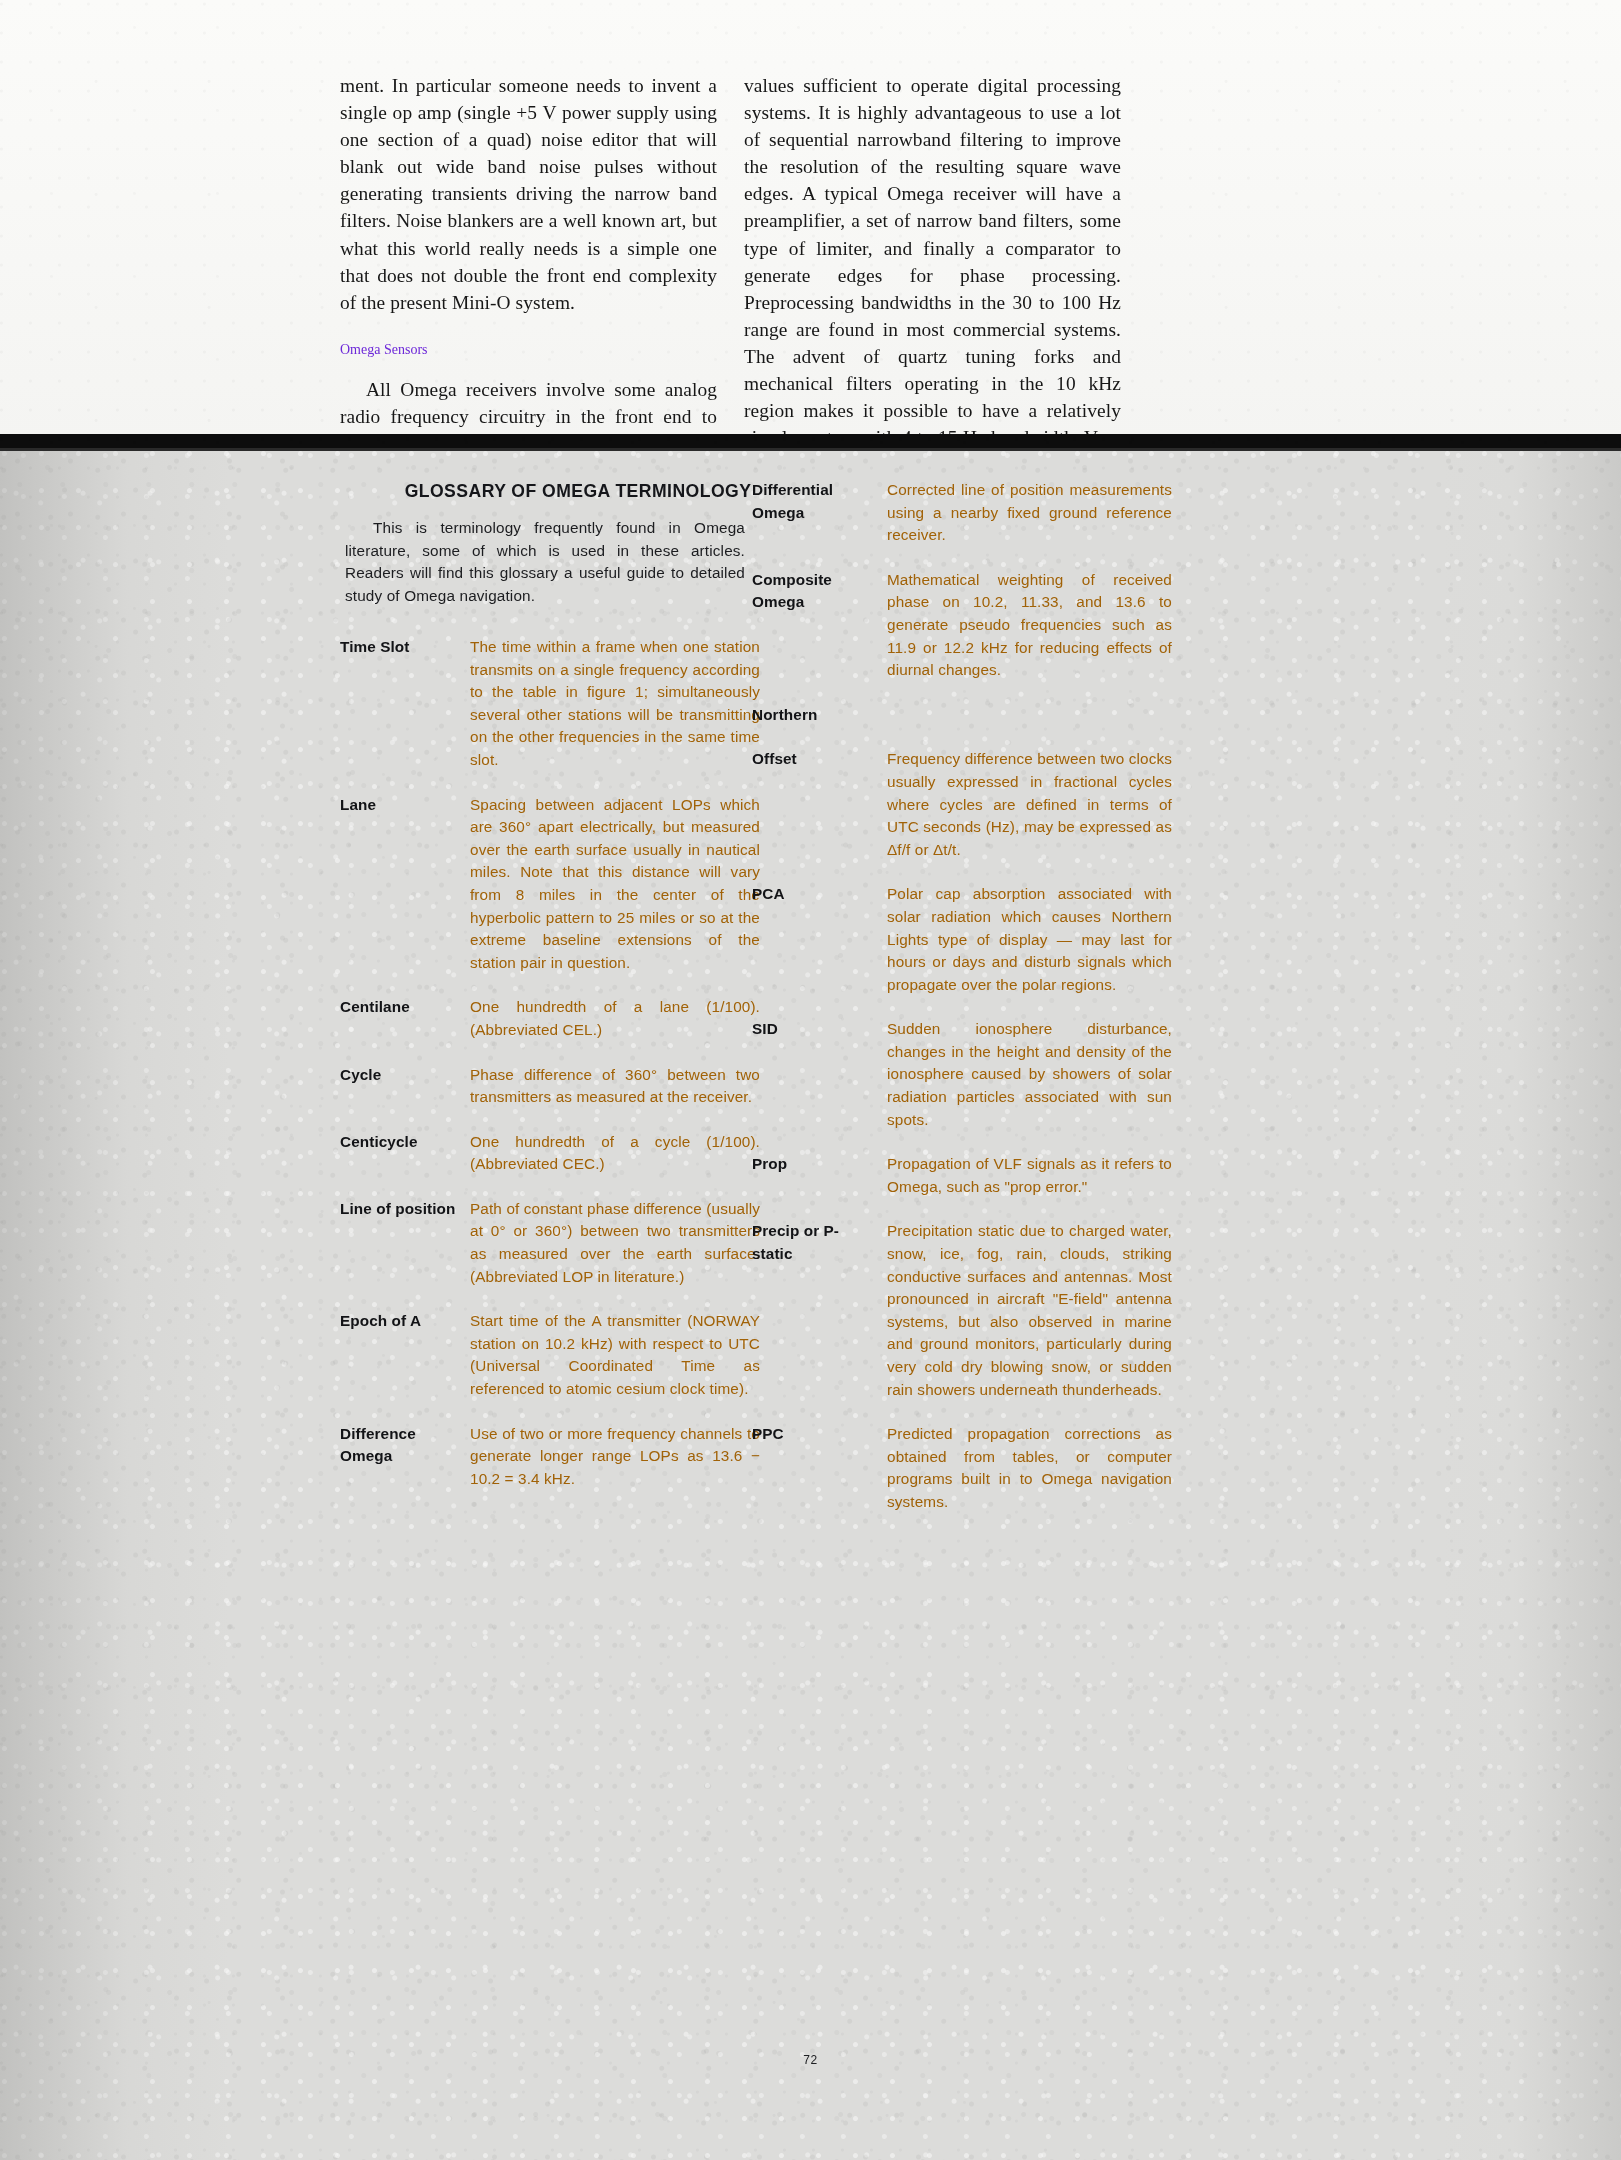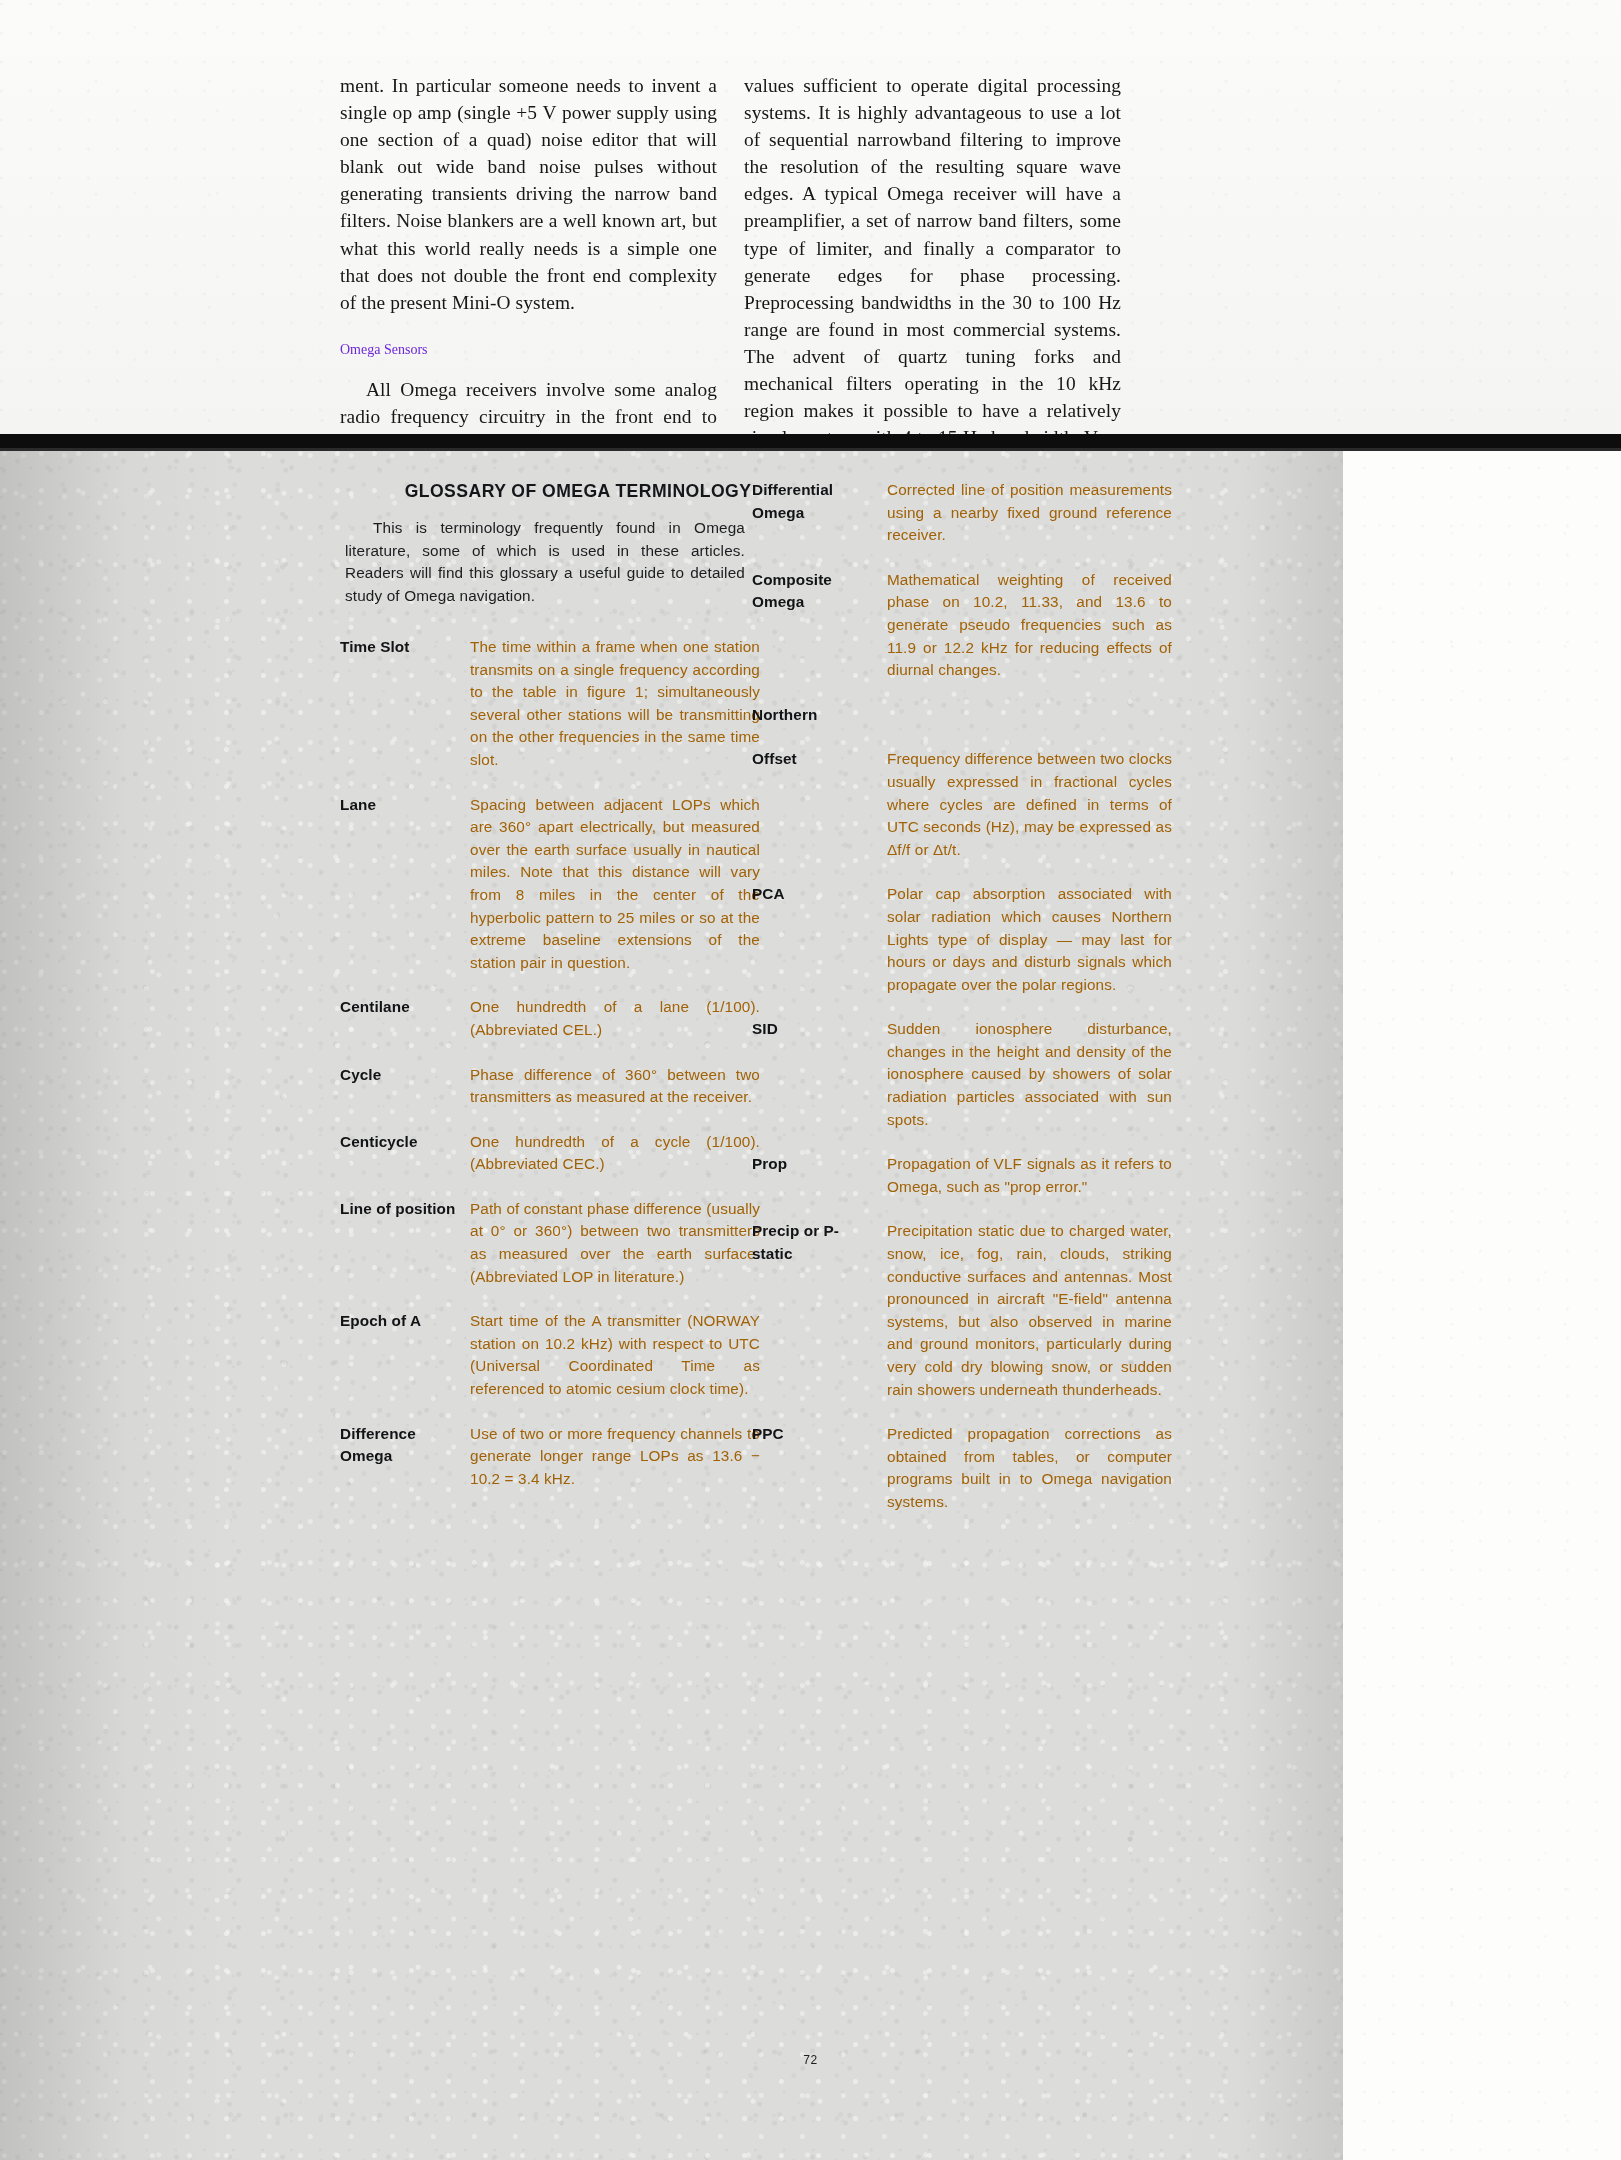--- a/index.html
+++ b/index.html
@@ -48,21 +48,21 @@
   .rule-bar{
     position:absolute;left:0;top:434px;width:1621px;height:14px;
     background:#0d0d0d;
   }
   .rule-bar2{
     position:absolute;left:0;top:448px;width:1621px;height:3px;
     background:#2a2a2a;
   }
   
   .glossary-panel{
-    position:absolute;left:0;top:451px;width:1343px;height:1709px;
+    position:absolute;left:0;top:451px;width:1621px;height:1709px;
     background:#dcdcda;
   }
   
   .noise{
     position:absolute;inset:0;
     background-image:
       radial-gradient(circle at 12% 7%, rgba(255,255,255,.55) 0 2px, transparent 3px),
       radial-gradient(circle at 33% 19%, rgba(0,0,0,.05) 0 2px, transparent 3px),
       radial-gradient(circle at 57% 11%, rgba(255,255,255,.45) 0 2px, transparent 3px),
       radial-gradient(circle at 78% 27%, rgba(0,0,0,.045) 0 2px, transparent 3px),

